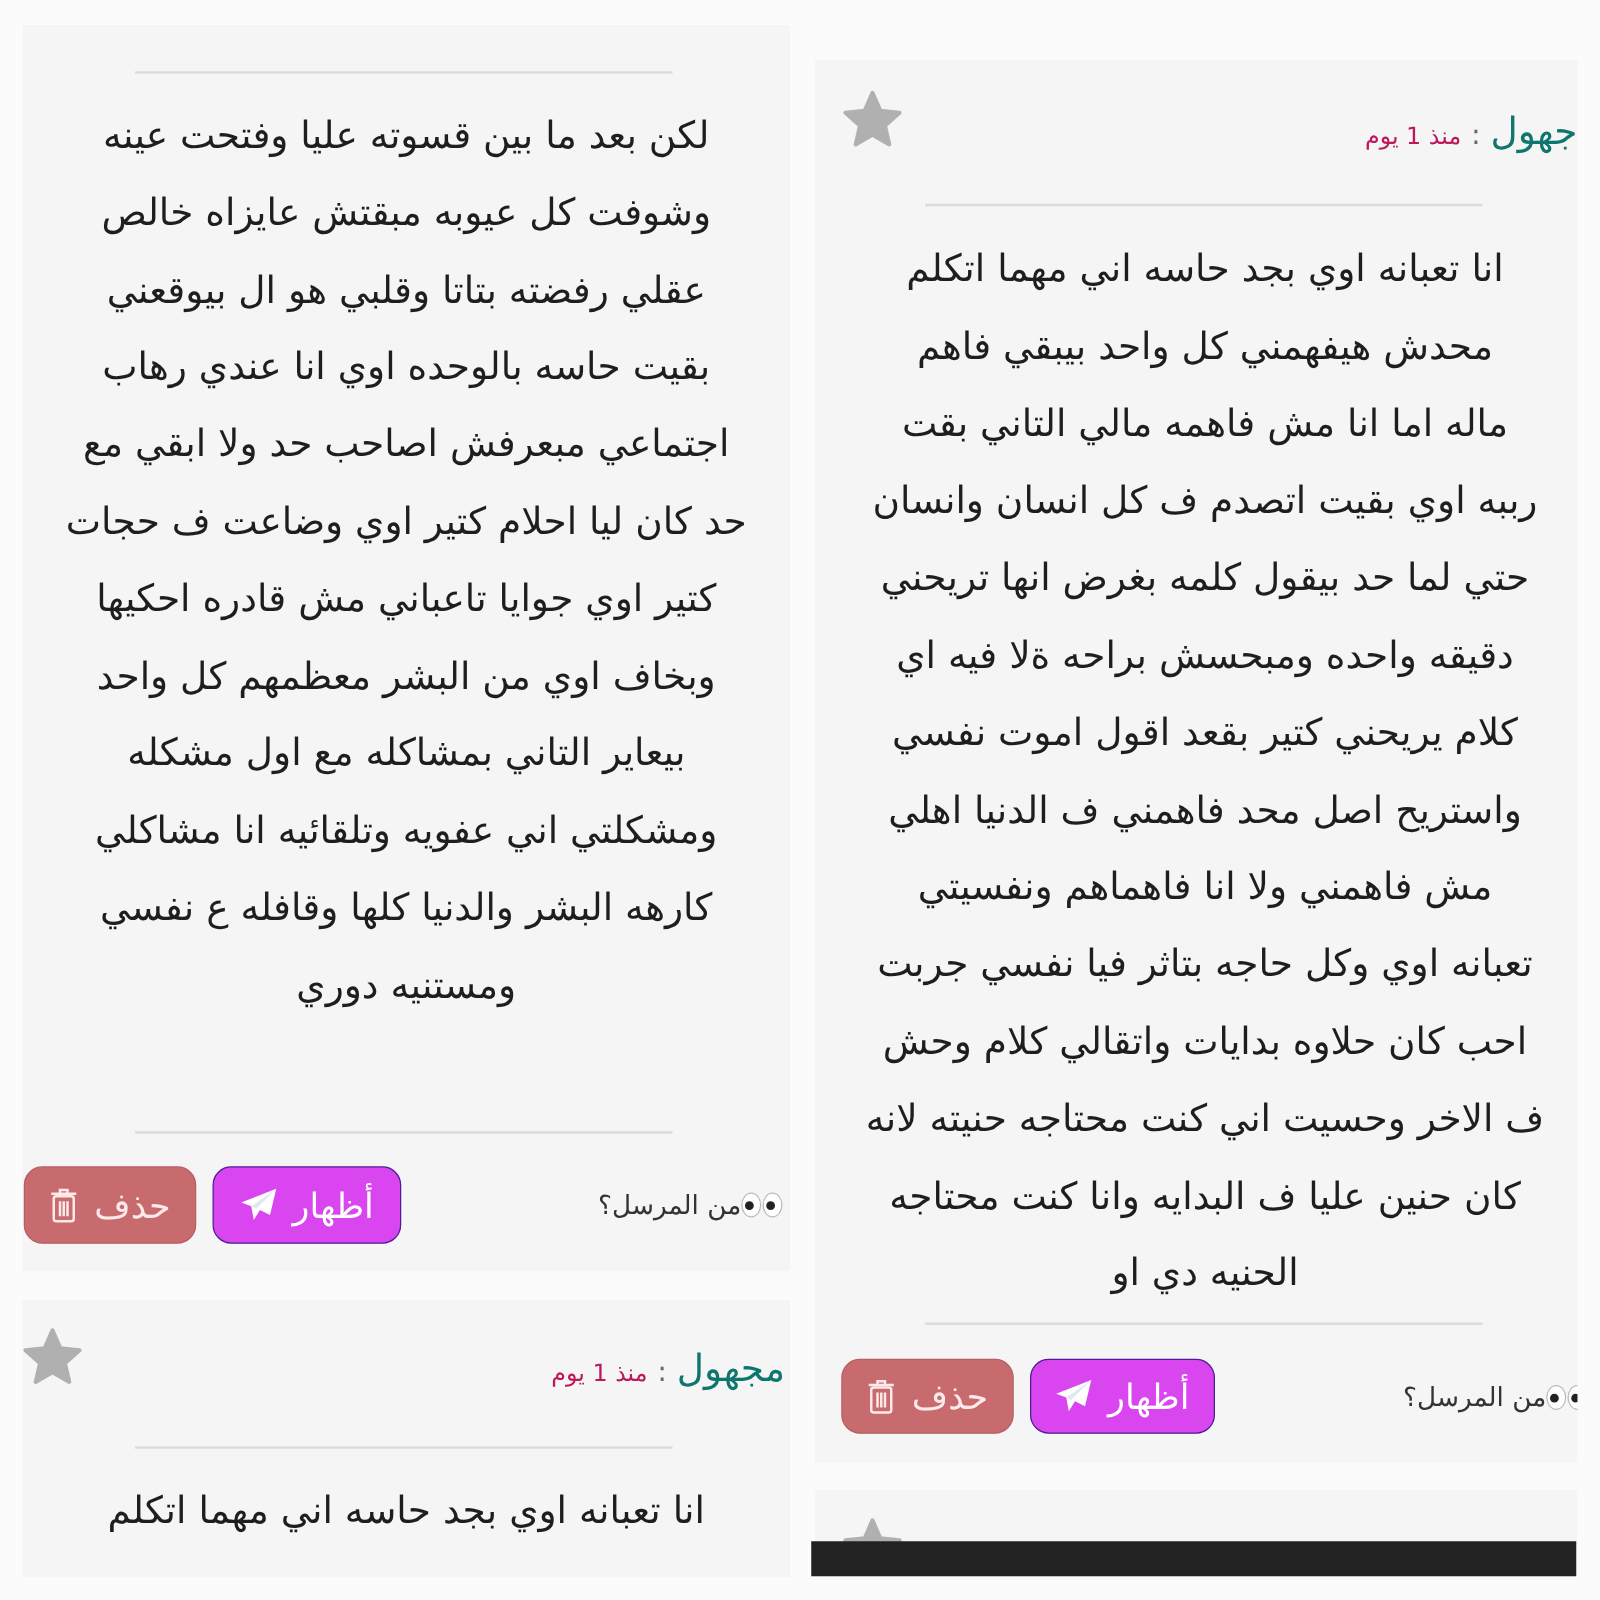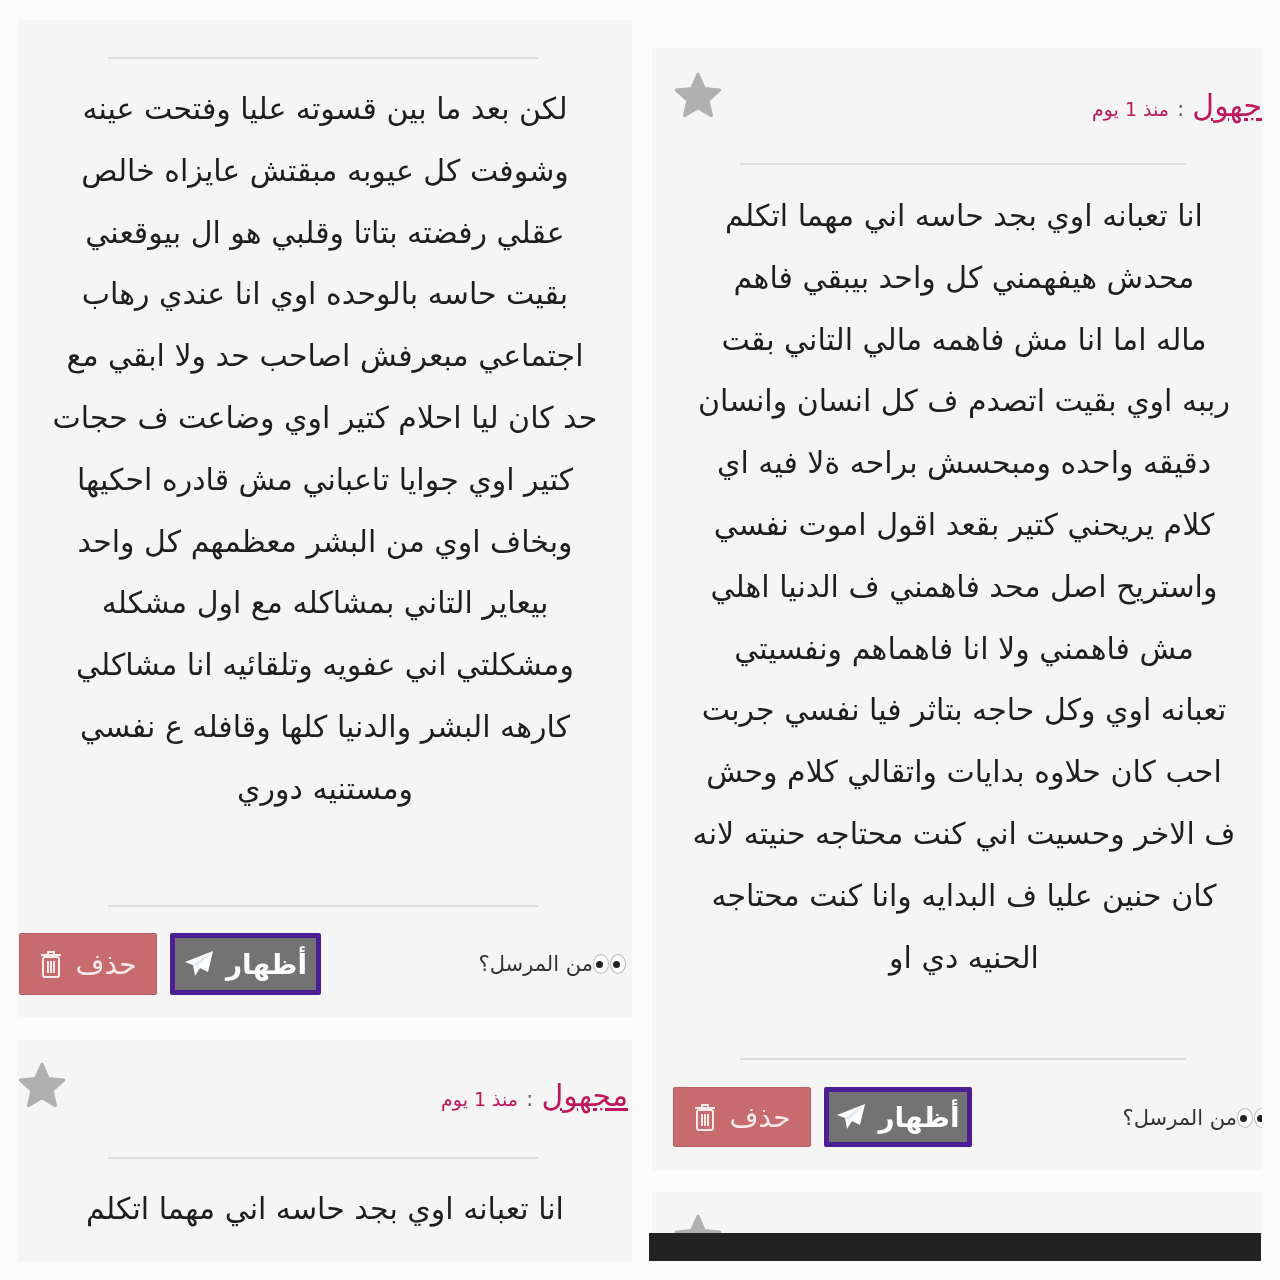--- a/index.html
+++ b/index.html
@@ -13,37 +13,37 @@
     box-sizing:border-box;
   }
   .star {
     position:absolute; width:52px; height:52px;
   }
   .star svg { width:100%; height:100%; display:block; }
   .sender-line {
     position:absolute; direction:rtl; white-space:nowrap;
     display:flex; align-items:baseline; gap:8px;
   }
-  .sender-name { font-size:30px; color:#be185d;text-decoration:underline; }
+  .sender-name { font-size:30px; color:#0f766e; }
   .sep { font-size:22px; color:#666; }
   .time { font-size:19px; color:#be185d; }
   .divider {
     position:absolute; height:2px; background:#dcdcdc;
   }
   .message {
     position:absolute; direction:rtl; text-align:center;
     font-size:30px; color:#1e1e1e; line-height:61.8px;
   }
   .message .line { display:block; white-space:nowrap; }
   .btn {
-    position:absolute; border-radius:2px; color:#fff;
+    position:absolute; border-radius:15px; color:#fff;
     display:flex; align-items:center; justify-content:center; gap:12px;
     direction:rtl; font-size:28px; box-sizing:border-box; cursor:pointer;
   }
-  .btn-show { background:#737373; border:5px solid #4c1d95;font-weight:bold; }
+  .btn-show { background:#d946ef; border:1px solid #4c1d95; }
   .btn-delete { background:#c86b6e; border:1px solid #b85e62; color:#fde9ea; }
   .btn svg { display:block; }
   .who-sent {
     position:absolute; direction:rtl; display:flex; align-items:center; gap:0;
     font-size:21px; color:#333; white-space:nowrap;
   }
   .eyes { display:flex; gap:1px; }
   .eye {
     width:16px; height:20px; border-radius:50%; background:#fff;
     border:1.5px solid #bbb; position:relative; box-sizing:border-box;
@@ -136,20 +136,21 @@
     <span class="sep">:</span>
     <span class="time">منذ 1 يوم</span>
   </div>
   <div class="divider" style="left:88px; top:115px; width:446px;"></div>
 
   <div class="message" style="left:0; top:137px; width:624px;">
     <span class="line">انا تعبانه اوي بجد حاسه اني مهما اتكلم</span>
     <span class="line">محدش هيفهمني كل واحد بيبقي فاهم</span>
     <span class="line">ماله اما انا مش فاهمه مالي التاني بقت</span>
     <span class="line">رببه اوي بقيت اتصدم ف كل انسان وانسان</span>
+    <span class="line">حتي لما حد بيقول كلمه بغرض انها تريحني</span>
     <span class="line">دقيقه واحده ومبحسش براحه ةلا فيه اي</span>
     <span class="line">كلام يريحني كتير بقعد اقول اموت نفسي</span>
     <span class="line">واستريح اصل محد فاهمني ف الدنيا اهلي</span>
     <span class="line">مش فاهمني ولا انا فاهماهم ونفسيتي</span>
     <span class="line">تعبانه اوي وكل حاجه بتاثر فيا نفسي جربت</span>
     <span class="line">احب كان حلاوه بدايات واتقالي كلام وحش</span>
     <span class="line">ف الاخر وحسيت اني كنت محتاجه حنيته لانه</span>
     <span class="line">كان حنين عليا ف البدايه وانا كنت محتاجه</span>
     <span class="line">الحنيه دي او</span>
   </div>

